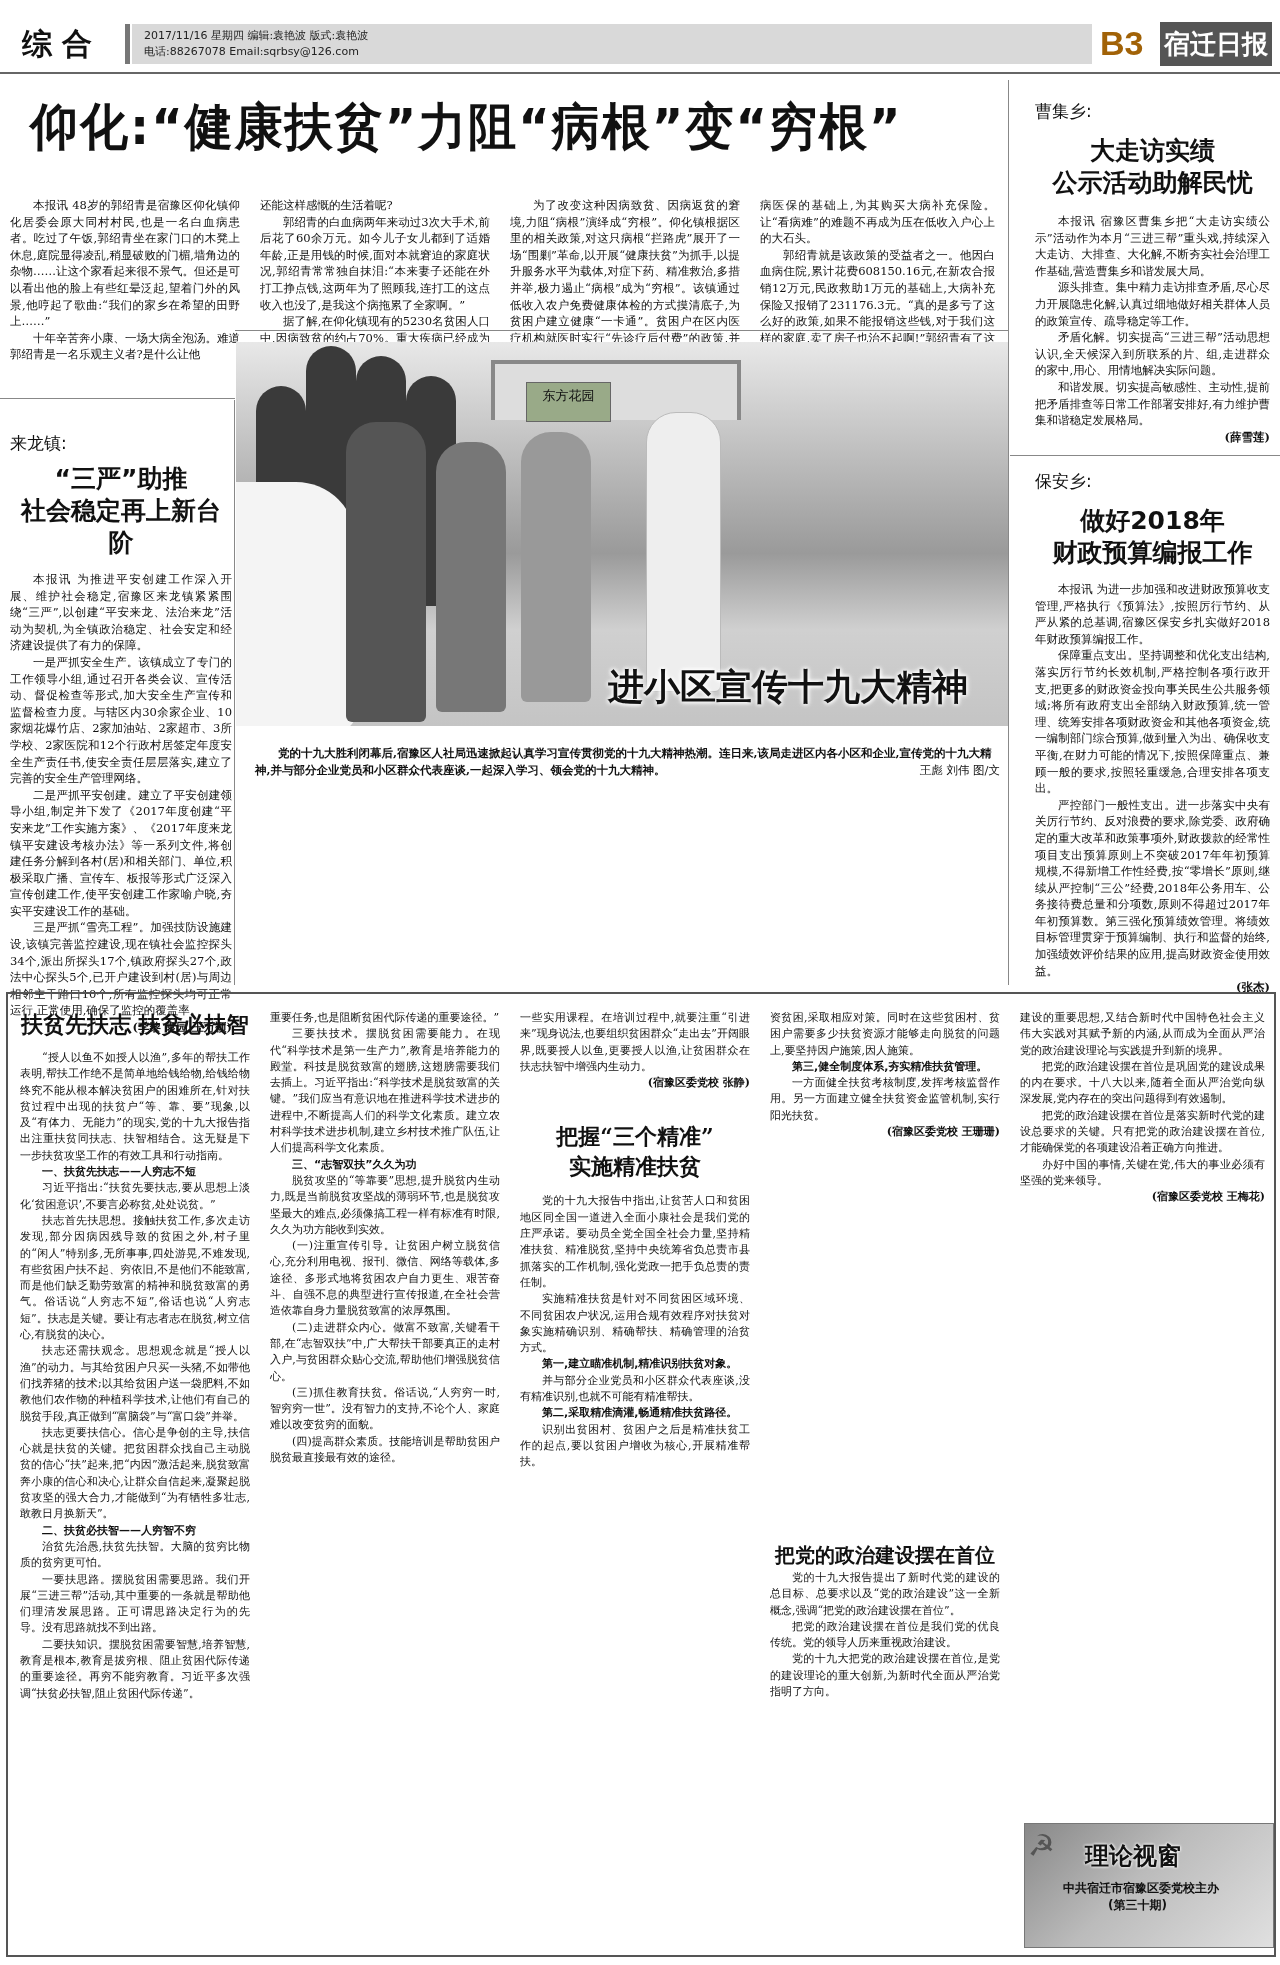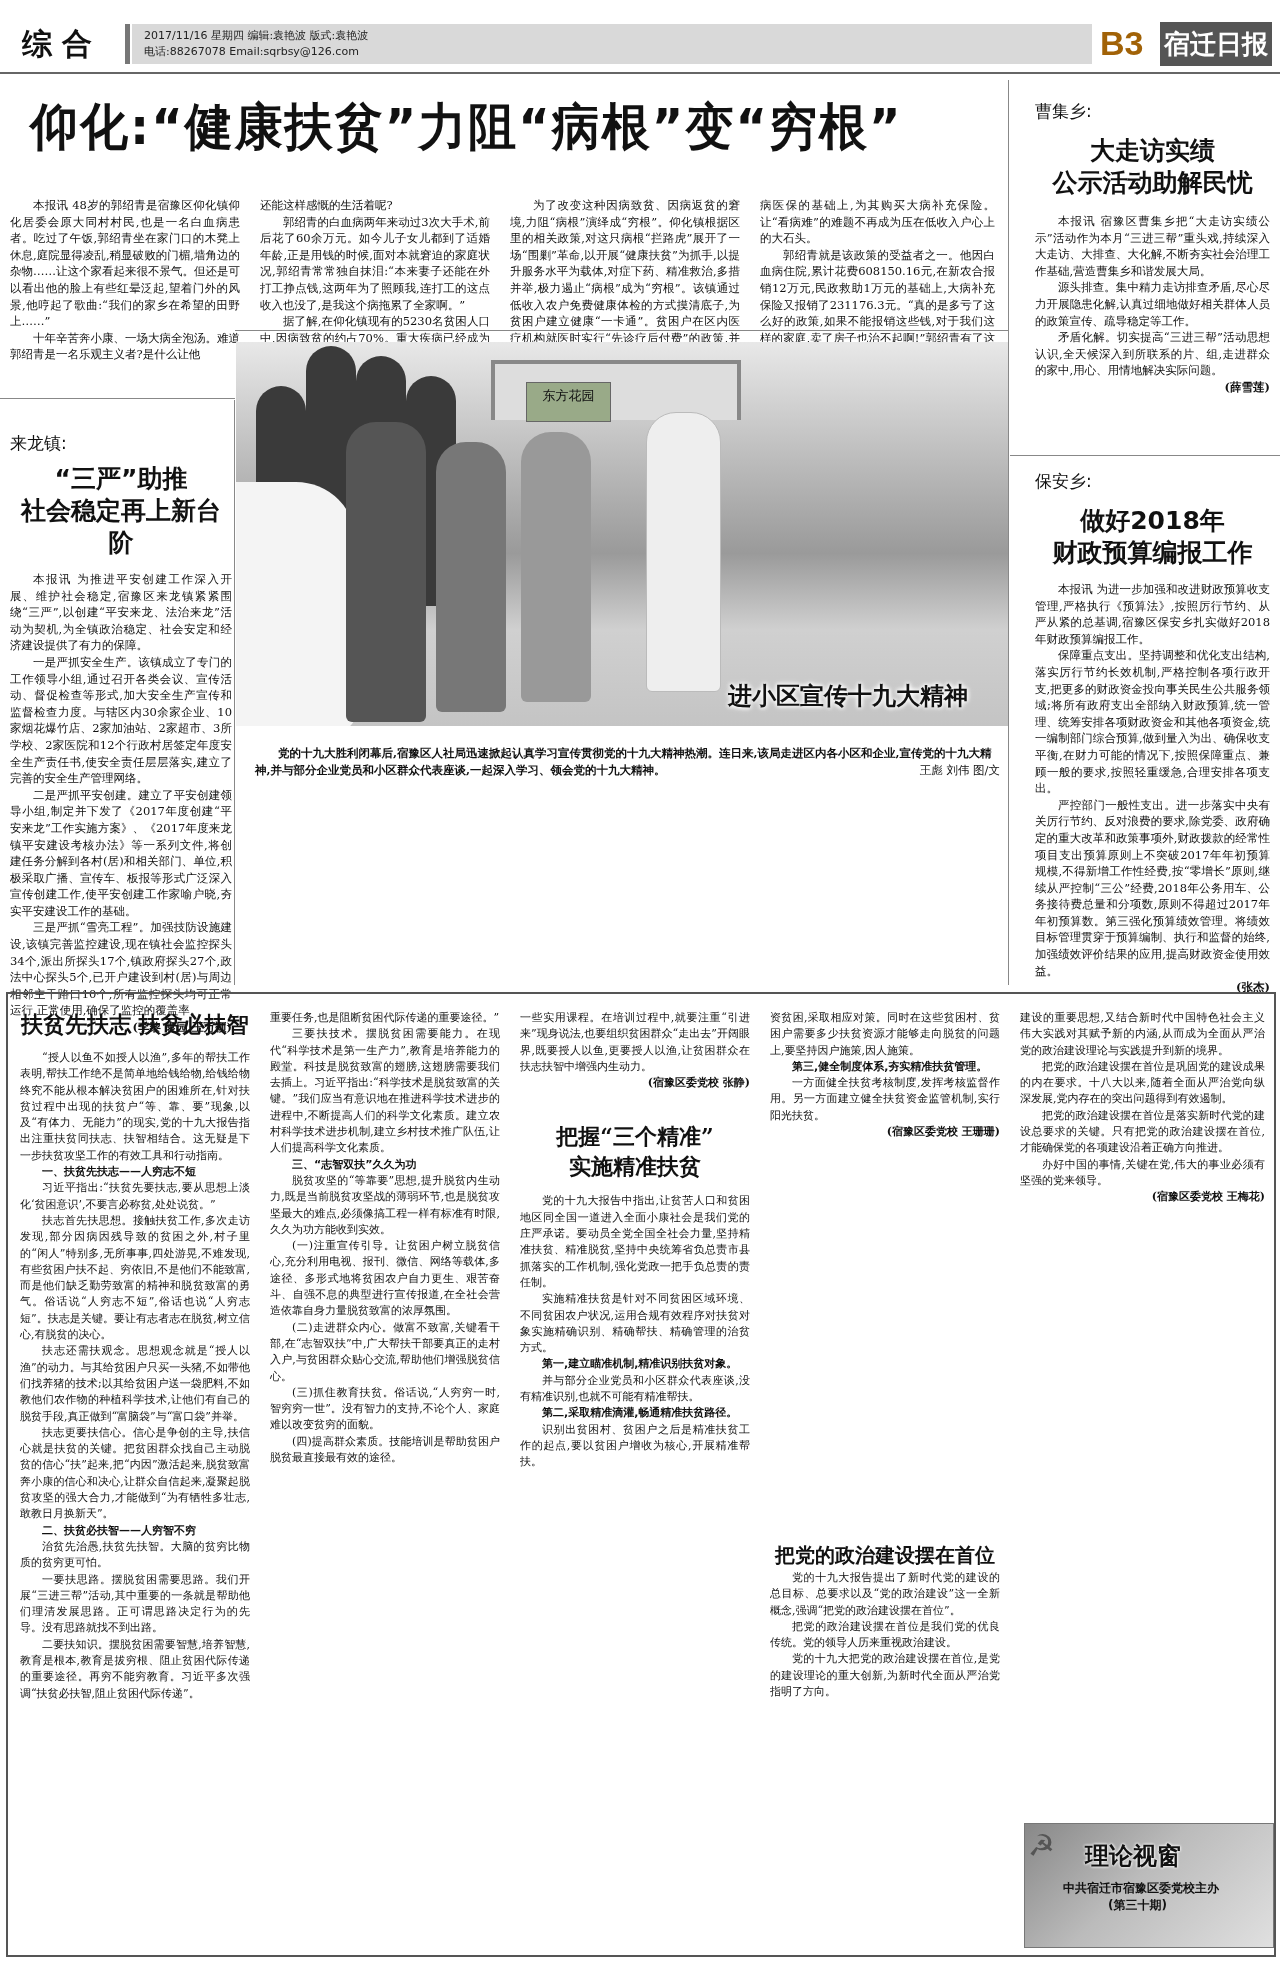--- a/index.html
+++ b/index.html
@@ -19,21 +19,21 @@
 .hline{position:absolute;height:1px;background:#888}
 .kicker{font-size:17px;font-weight:normal}
 .subhead{font-size:25px;font-weight:bold;text-align:center;line-height:32px}
 .byline{text-align:right;font-weight:bold}
 .photo{left:236px;top:342px;width:772px;height:384px;background:linear-gradient(180deg,#e8e8e8 0%,#bdbdbd 30%,#9a9a9a 55%,#d0d0d0 75%,#c4c4c4 100%);overflow:hidden}
 .photo .tree{position:absolute;bottom:120px;width:50px;height:250px;background:#3a3a3a;border-radius:25px 25px 5px 5px}
 .photo .gate{position:absolute;left:255px;top:18px;width:250px;height:60px;border:4px solid #888;border-bottom:none;background:#ddd}
 .photo .gate-sign{position:absolute;left:290px;top:40px;width:85px;height:40px;background:#9a8;border:1px solid #666}
 .photo .car{position:absolute;left:0;top:140px;width:120px;height:250px;background:#f4f4f4;border-radius:0 60px 20px 0}
 .photo .person{position:absolute;border-radius:30px 30px 6px 6px}
-.photo .caption-overlay{position:absolute;right:40px;bottom:14px;font-size:24px;font-weight:bold;color:#111;text-shadow:0 0 4px #fff,0 0 4px #fff,0 0 6px #fff}
+.photo .caption-overlay{position:absolute;right:40px;bottom:14px;font-size:36px;font-weight:bold;color:#111;text-shadow:0 0 4px #fff,0 0 4px #fff,0 0 6px #fff}
 .photo-caption{left:255px;top:745px;width:745px;font-size:11.5px;font-weight:bold;line-height:17px;font-family:"DejaVu Serif",serif}
 .theory-box{left:1024px;top:1823px;width:250px;height:125px;background:linear-gradient(135deg,#888 0%,#bbb 45%,#e0e0e0 100%);border:1px solid #777}
 .theory-title{left:1085px;top:1840px;font-size:24px;font-weight:bold;color:#111;text-shadow:0 0 3px #fff,0 0 3px #fff}
 .theory-sub{left:1063px;top:1880px;font-size:12px;font-weight:bold}
 .theory-issue{left:1108px;top:1897px;font-size:12px;font-weight:bold}
 .hammer{left:1028px;top:1828px;font-size:30px;color:#555}
 .lower-frame{left:6px;top:992px;width:1270px;height:965px;border:2px solid #555}
 .lower-head{font-size:22px;font-weight:bold;text-align:center;line-height:30px}
 .lower-body{font-size:11px;line-height:16.3px;text-align:justify;font-family:"DejaVu Serif",serif}
 .lower-body p{text-indent:2em}
@@ -77,20 +77,21 @@
 <div class="hline" style="left:235px;top:330px;width:773px"></div>
 
 <div class="col" style="left:1035px;top:100px;width:235px">
   <div class="kicker">曹集乡:</div>
   <div class="subhead" style="margin-top:12px">大走访实绩</div>
   <div class="subhead">公示活动助解民忧</div>
   <div class="body-text" style="margin-top:14px">
     <p class="">本报讯  宿豫区曹集乡把“大走访实绩公示”活动作为本月“三进三帮”重头戏,持续深入大走访、大排查、大化解,不断夯实社会治理工作基础,营造曹集乡和谐发展大局。</p>
     <p>源头排查。集中精力走访排查矛盾,尽心尽力开展隐患化解,认真过细地做好相关群体人员的政策宣传、疏导稳定等工作。</p>
     <p>矛盾化解。切实提高“三进三帮”活动思想认识,全天候深入到所联系的片、组,走进群众的家中,用心、用情地解决实际问题。</p>
+    <p>和谐发展。切实提高敏感性、主动性,提前把矛盾排查等日常工作部署安排好,有力维护曹集和谐稳定发展格局。</p>
     <div class="byline">(薛雪莲)</div>
   </div>
 </div>
 <div class="hline" style="left:1010px;top:455px;width:270px"></div>
 
 <div class="col" style="left:10px;top:432px;width:222px">
   <div class="kicker">来龙镇:</div>
   <div class="subhead" style="margin-top:8px">“三严”助推</div>
   <div class="subhead">社会稳定再上新台阶</div>
   <div class="body-text" style="margin-top:12px">

